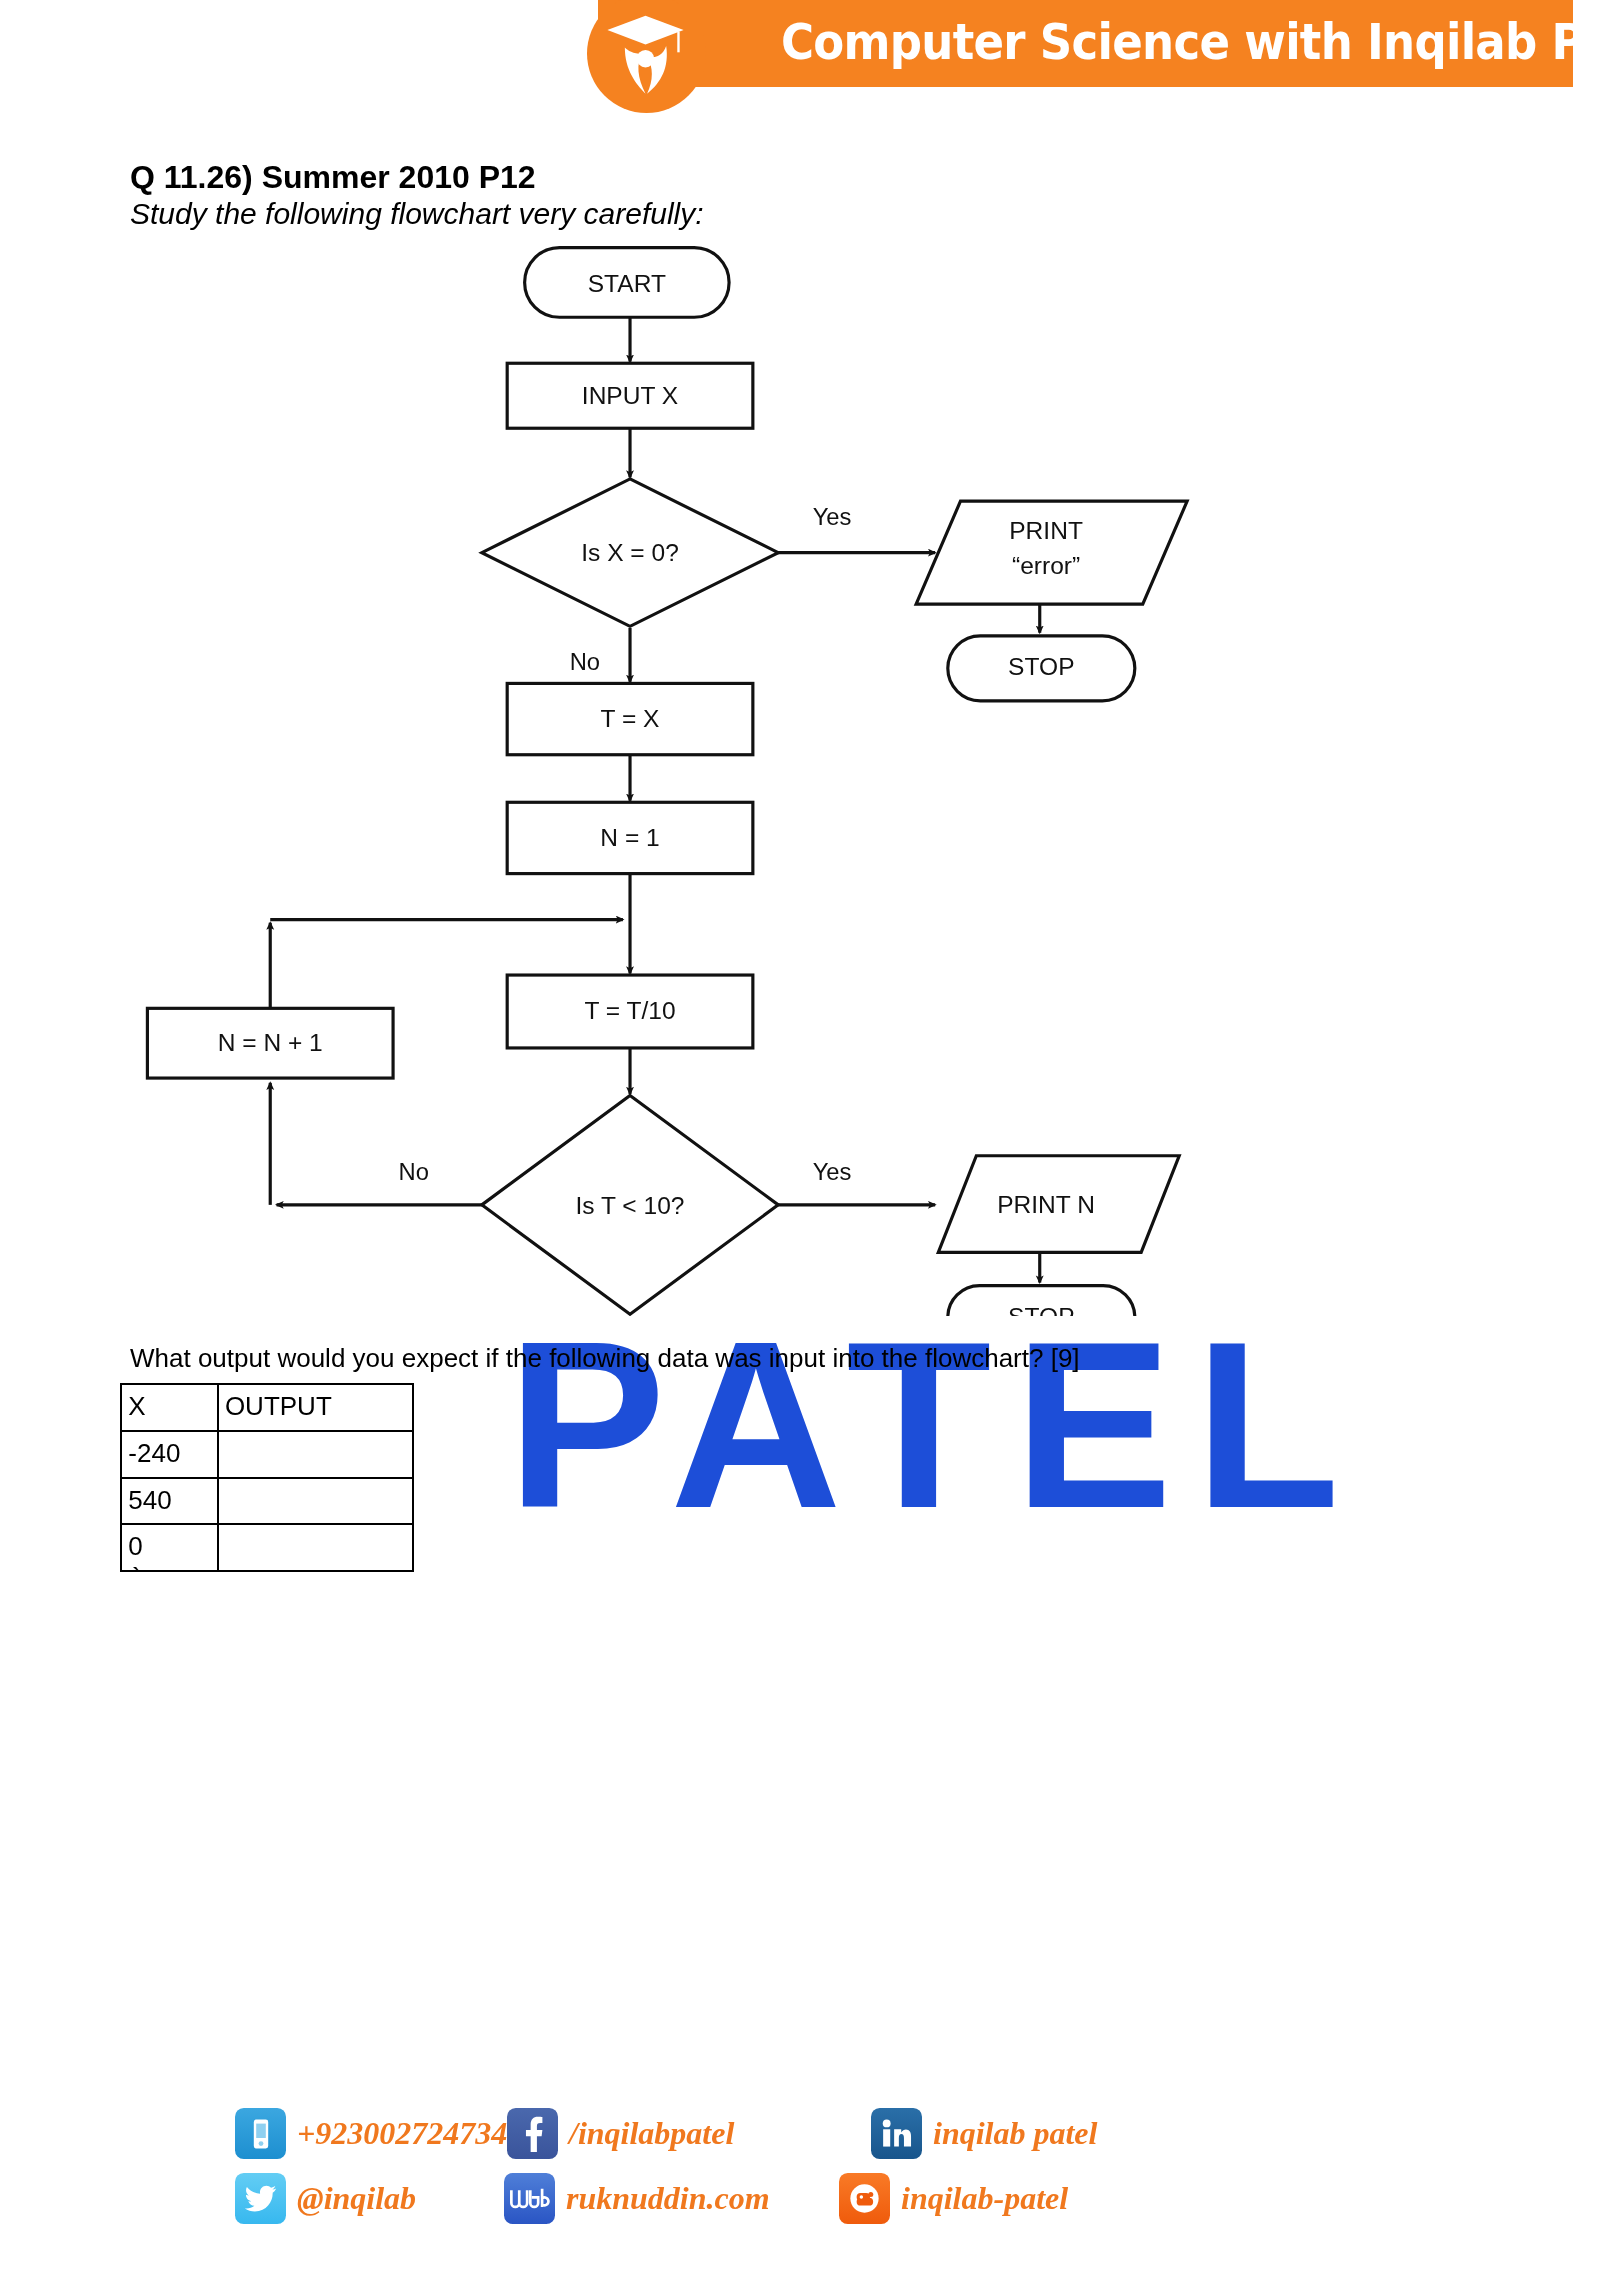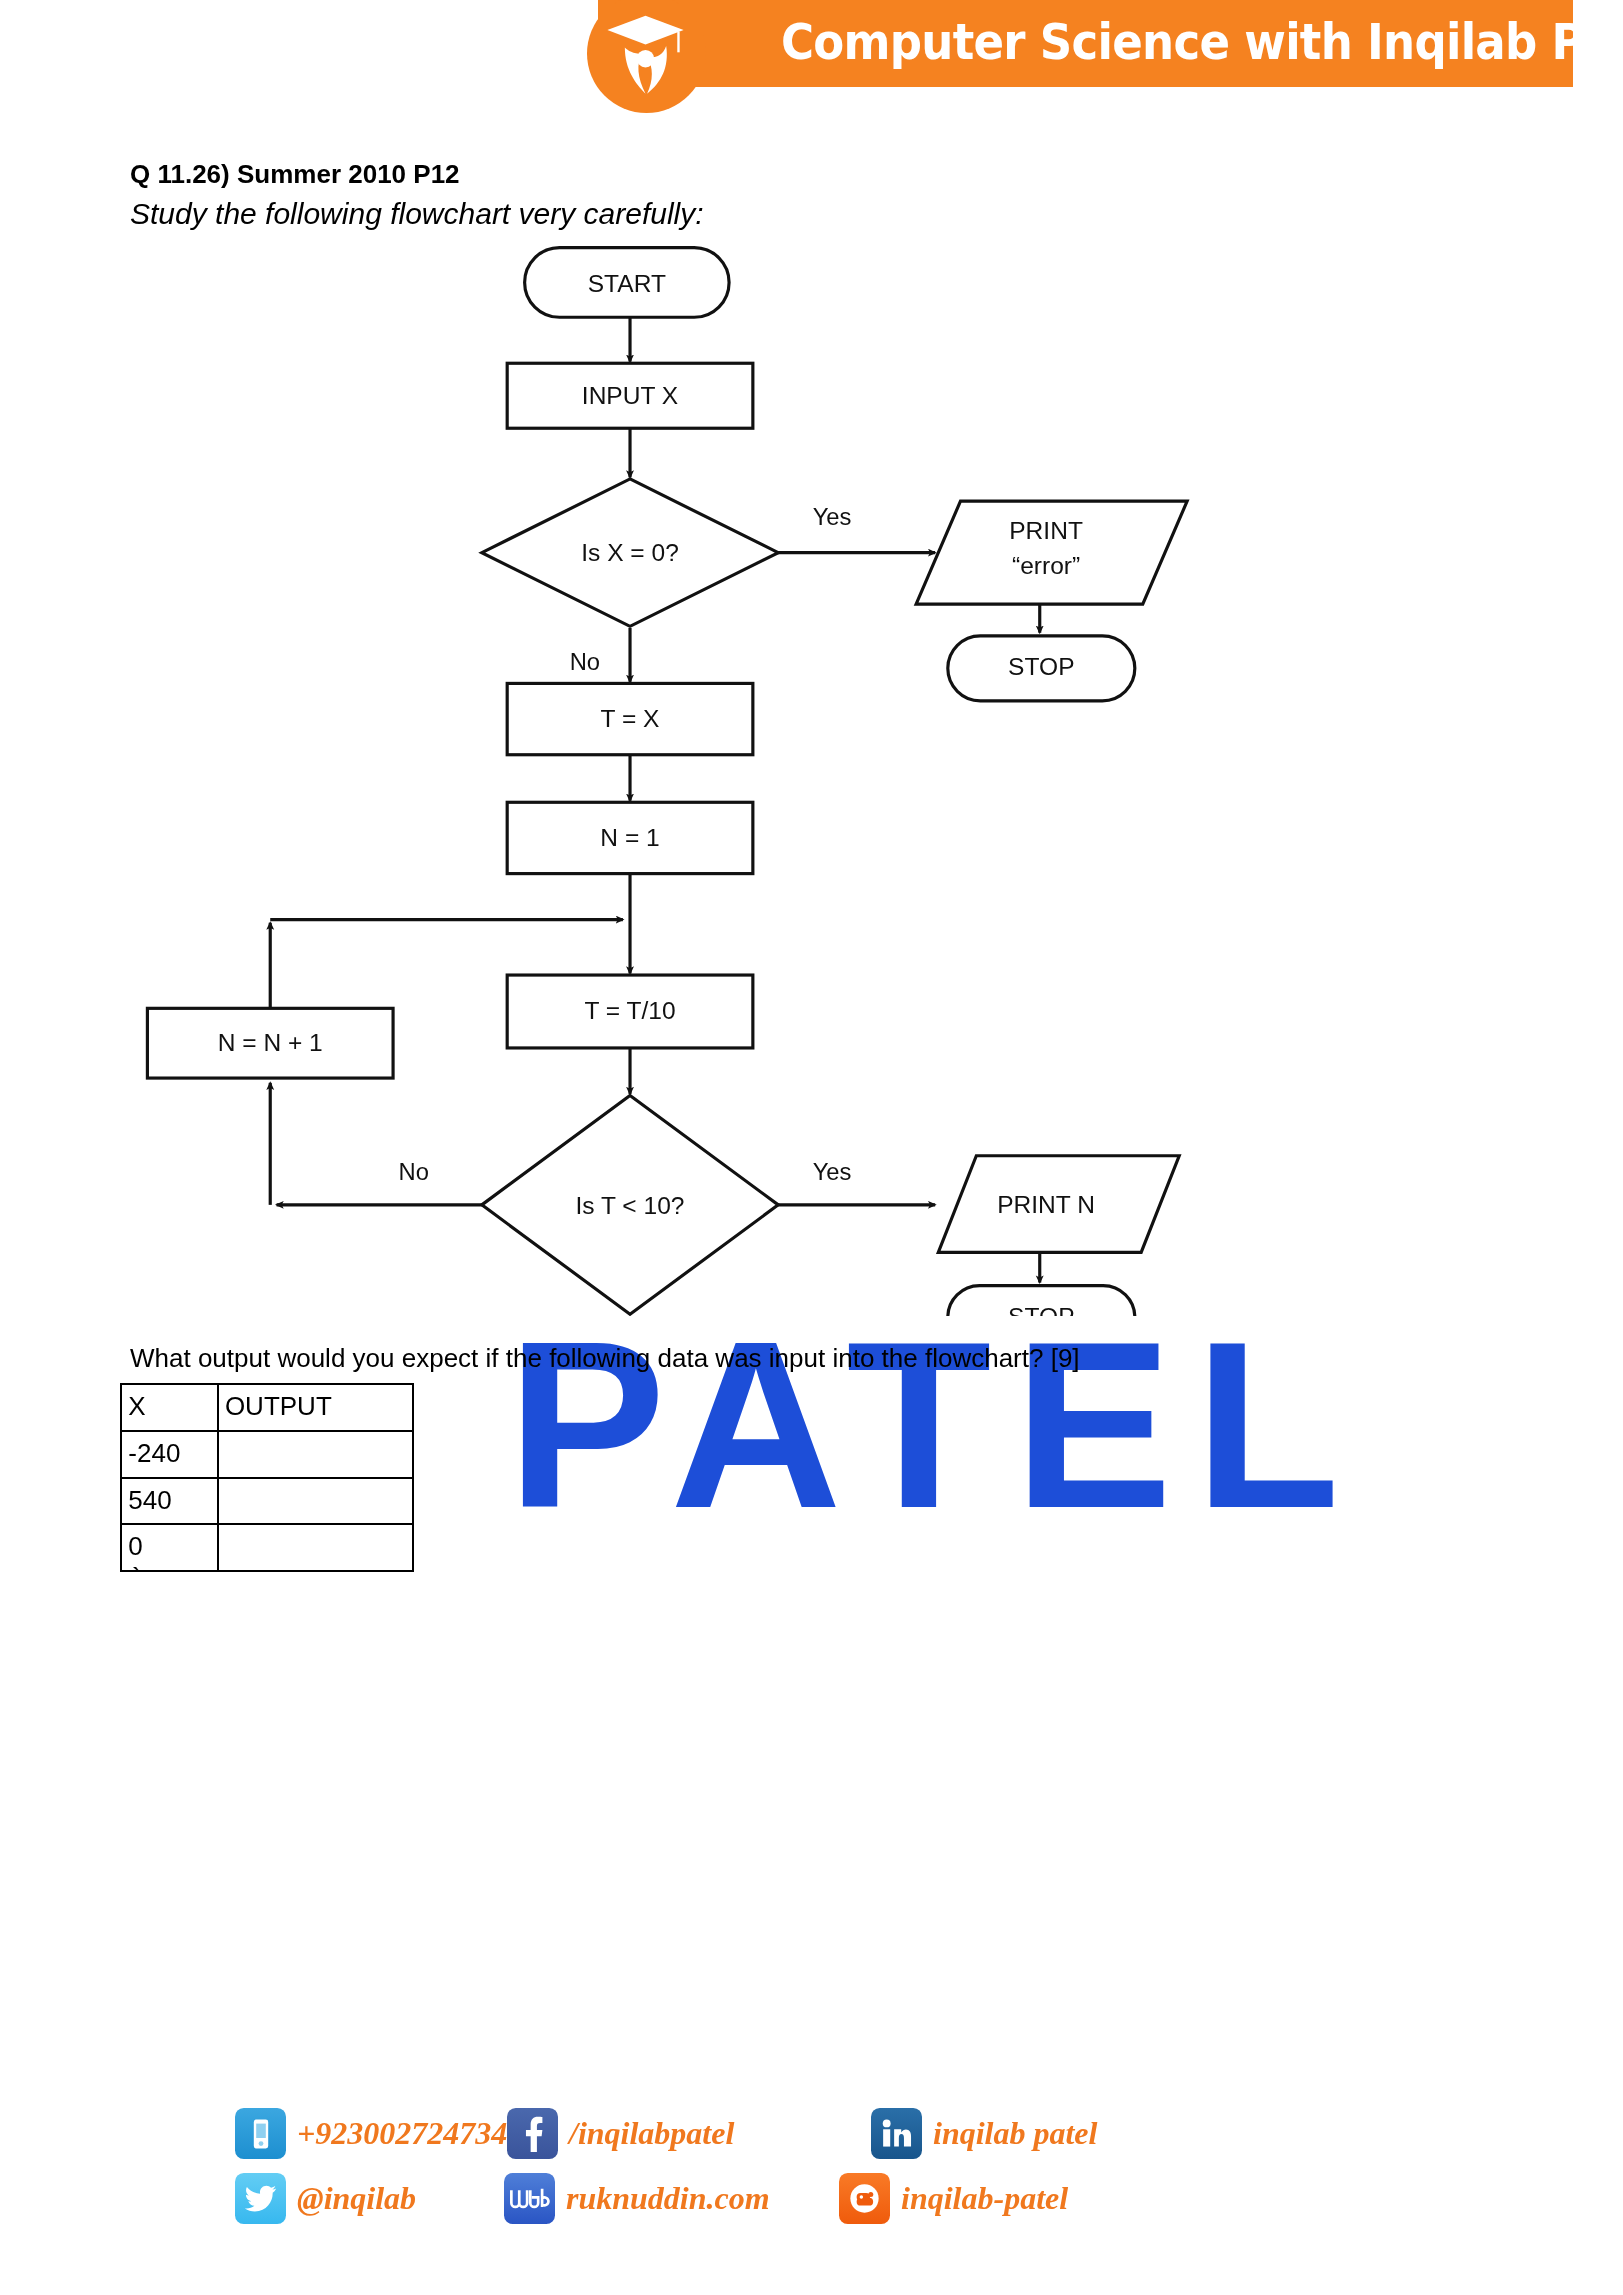--- a/index.html
+++ b/index.html
@@ -50,21 +50,21 @@
     white-space: nowrap;
     transform: scaleX(0.92);
     transform-origin: left center;
   }
 
   
   .q-title {
     position: absolute;
     left: 130px;
     top: 159px;
-    font-size: 26px;
+    font-size: 32px;
     font-weight: bold;
     white-space: nowrap;
   }
   .q-sub {
     position: absolute;
     left: 130px;
     top: 197px;
     font-size: 30px;
     white-space: nowrap;
     font-style: italic;

